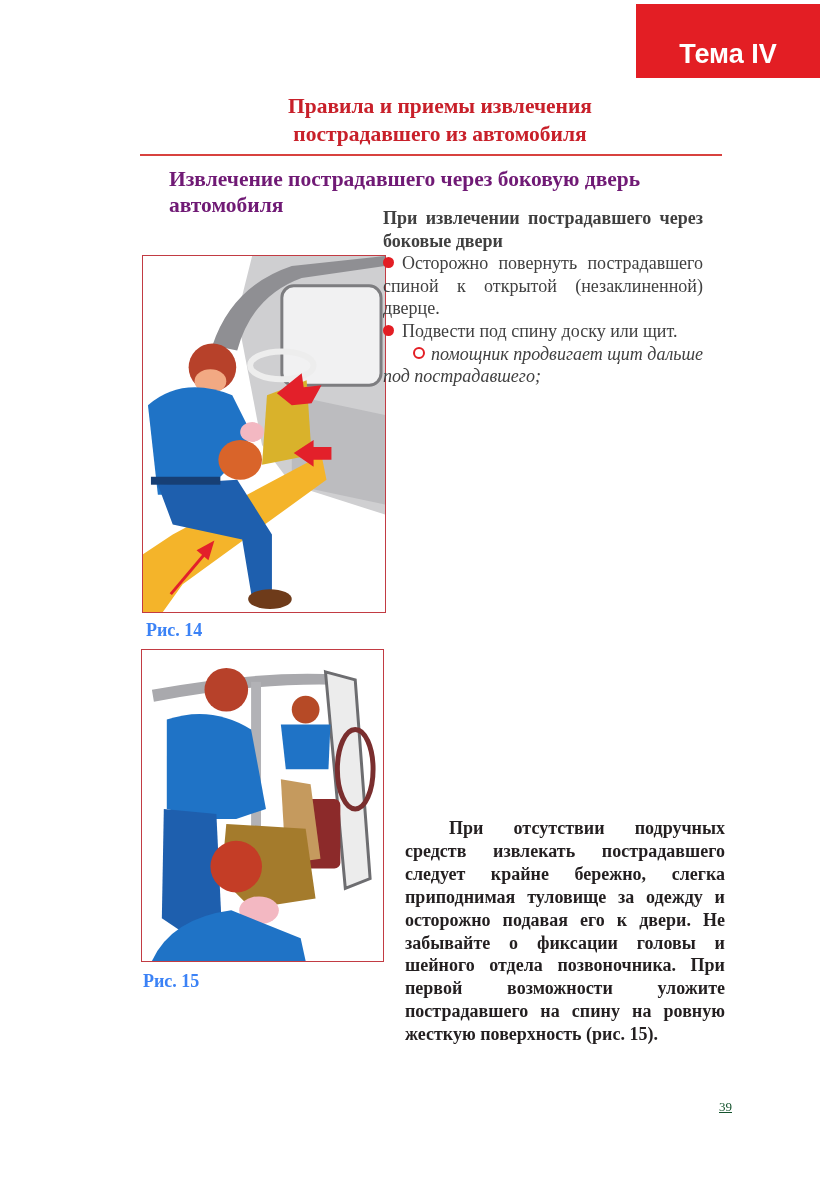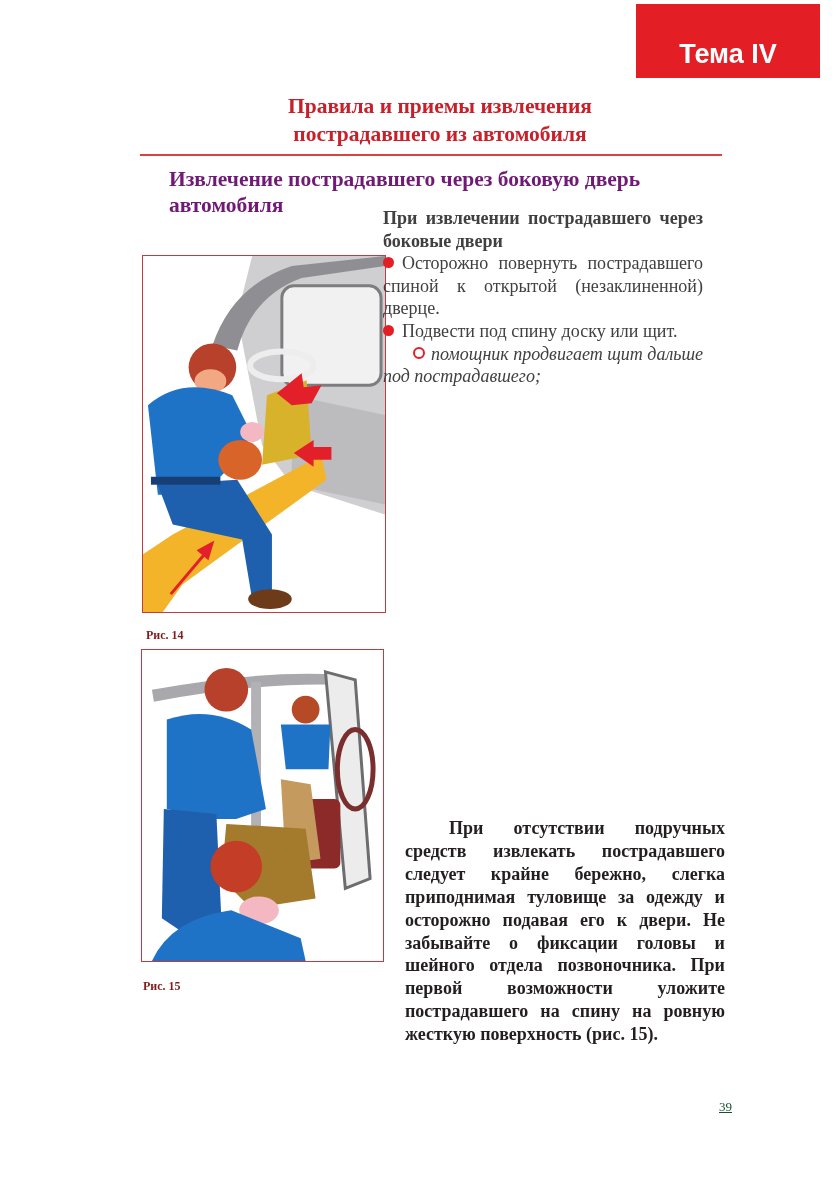--- a/index.html
+++ b/index.html
@@ -25,21 +25,21 @@
       position: absolute; left: 169px; top: 166px; width: 580px;
       color: #701a75; font-weight: bold; font-size: 21.5px; line-height: 26px;
     }
     .fig {
       position: absolute; border: 1.5px solid #c23b43; box-sizing: border-box; background: #fff; overflow: hidden;
     }
     .fig svg { display: block; width: 100%; height: 100%; }
     .fig14 { left: 142px; top: 255px; width: 244px; height: 358px; }
     .fig15 { left: 141px; top: 649px; width: 243px; height: 313px; }
     .caption {
-      position: absolute; font-size: 12px; font-weight: bold; color: #7f1d1d; margin-top: 8px;
+      position: absolute; font-size: 18px; font-weight: bold; color: #3b82f6;
     }
     .cap14 { left: 146px; top: 620px; }
     .cap15 { left: 143px; top: 971px; }
     .col {
       position: absolute; left: 383px; width: 320px; font-size: 18px; line-height: 22.6px; color: #404040;
     }
     .col p { margin: 0; text-align: justify; }
     .lead { top: 207px; font-weight: bold; }
     .bullet-dot {
       display: inline-block; width: 11px; height: 11px; border-radius: 50%; background: #e31e24;

